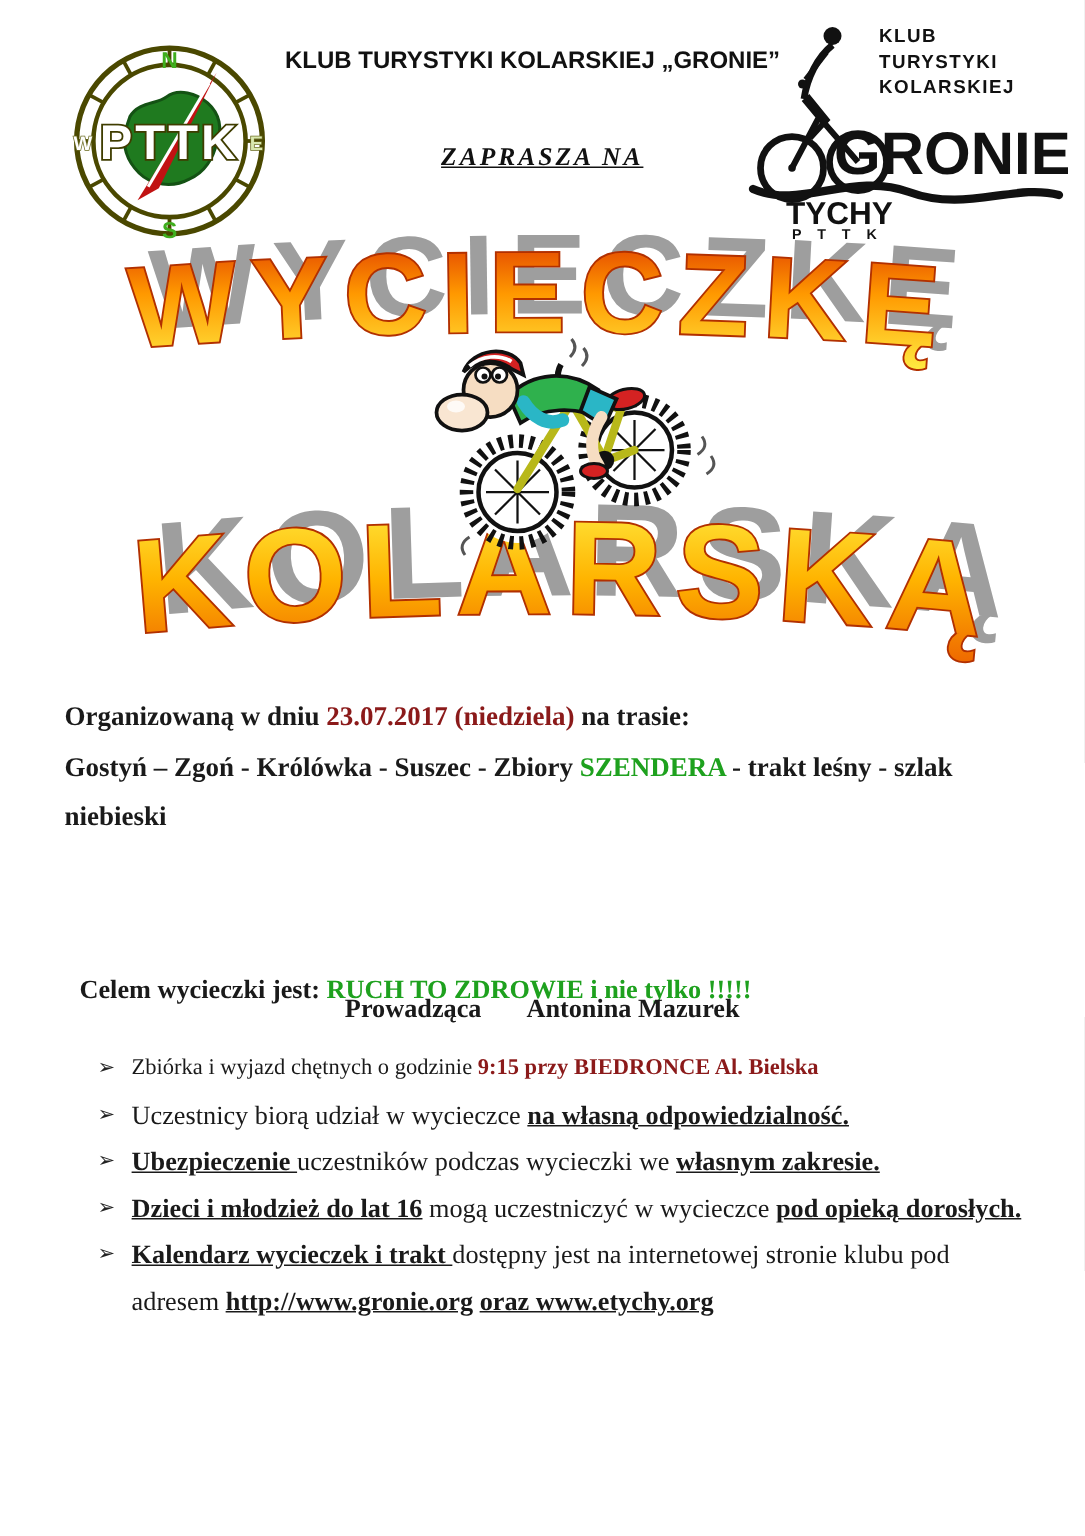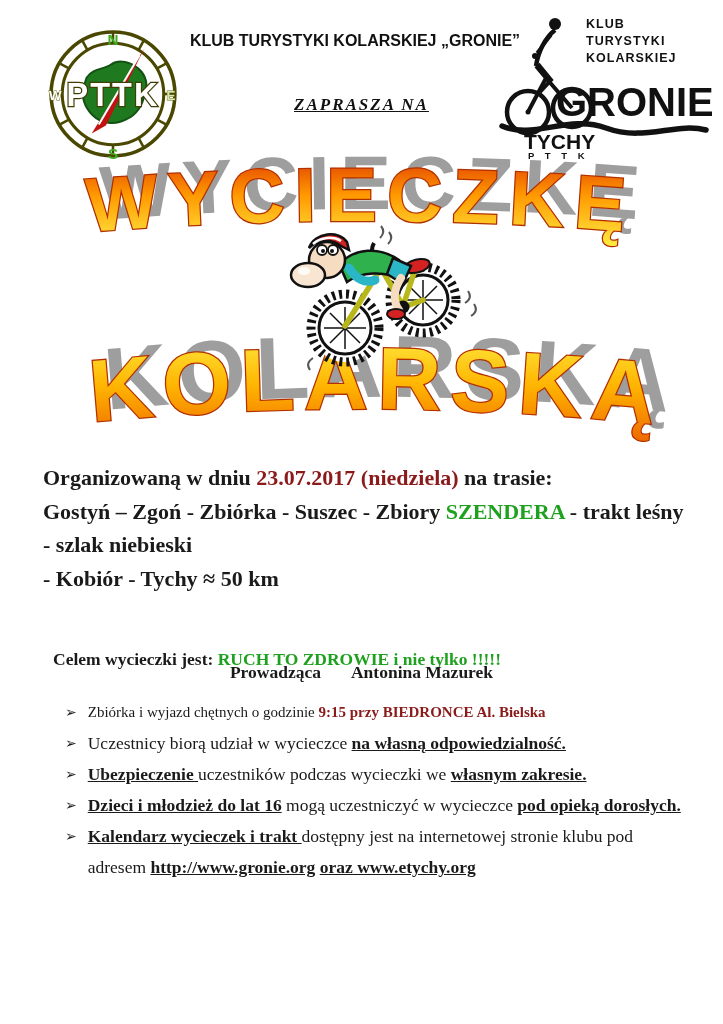--- a/index.html
+++ b/index.html
@@ -9,21 +9,21 @@
   .heading{position:absolute;top:30px;left:140px;width:430px;text-align:center;
            font-family:"Liberation Sans",sans-serif;font-weight:bold;font-size:16px;
            line-height:22px;color:#111;}
   .invite{position:absolute;top:95px;left:0;width:723px;text-align:center;
           font-size:17px;font-weight:bold;font-style:italic;color:#111;}
   .invite span{text-decoration:underline;letter-spacing:2px;}
   .logo-pttk{position:absolute;top:26px;left:46px;}
   .logo-gronie{position:absolute;top:8px;left:498px;}
   .wordart-block{position:absolute;top:150px;left:0;}
   
-  .intro{position:absolute;top:461px;left:43px;width:648px;font-size:22px;
+  .intro{position:absolute;top:461px;left:43px;width:648px;font-size:18px;
          font-weight:bold;line-height:33.5px;margin:0;}
   .goal{position:absolute;top:639px;left:43px;width:648px;font-size:17.5px;
         font-weight:bold;margin:10px;}
   .leader{position:absolute;top:662px;left:0;width:723px;text-align:center;
           font-size:17.5px;font-weight:bold;margin:0;}
   .leader .lbl{margin-right:30px;}
   .bullets{position:absolute;top:697px;left:65px;width:628px;}
   .bullet{display:flex;gap:11px;font-size:17.5px;line-height:31px;}
   .bullet .arrow{font-size:14px;flex:0 0 auto;color:#222;}
   .bullet.small{font-size:15px;}
@@ -166,21 +166,21 @@
       <ellipse cx="29" cy="63" rx="6" ry="4" fill="#ffffff" opacity="0.8"></ellipse>
       <circle cx="47" cy="42" r="5" fill="#ffffff" stroke="#111" stroke-width="1.8"></circle>
       <circle cx="58" cy="42" r="5" fill="#ffffff" stroke="#111" stroke-width="1.8"></circle>
       <circle cx="48" cy="43" r="2" fill="#111"></circle>
         <circle cx="57" cy="43" r="2" fill="#111"></circle>
       <path d="M34,40 C40,24 64,22 72,34 L74,42 L66,38 C56,30 42,32 34,40 Z" fill="#d42222" stroke="#111" stroke-width="2.5"></path>
       <path d="M38,36 C46,29 58,28 66,33" stroke="#ffffff" stroke-width="2.5" fill="none"></path>
     </g>
   </svg>
 
-  <p class="intro"><span>Organizowaną w dniu </span><span class="red">23.07.2017 (niedziela)</span><span> na trasie:</span><br><span>Gostyń – Zgoń - Zbiórka - Suszec - Zbiory </span><span class="green">SZENDERA</span><span> - trakt leśny - szlak niebieski</span><br><span>- Kobiór - Tychy ≈ 50 km</span></p>
+  <p class="intro"><span>Organizowaną w dniu </span><span class="red">23.07.2017 (niedziela)</span><span> na trasie:</span><br><span>Gostyń – Zgoń - Królówka - Suszec - Zbiory </span><span class="green">SZENDERA</span><span> - trakt leśny - szlak niebieski</span><br></p>
 
   <p class="goal"><span>Celem wycieczki jest: </span><span class="green">RUCH  TO ZDROWIE  i nie tylko !!!!!</span></p>
 
   <p class="leader"><span class="lbl">Prowadząca</span><span>Antonina Mazurek</span></p>
 
   <div class="bullets">
     <div class="bullet small">
       <span class="arrow">➢</span>
       <span class="btext"><span>Zbiórka i wyjazd chętnych o godzinie </span><span class="red">9:15  przy BIEDRONCE Al. Bielska</span></span>
     </div>

